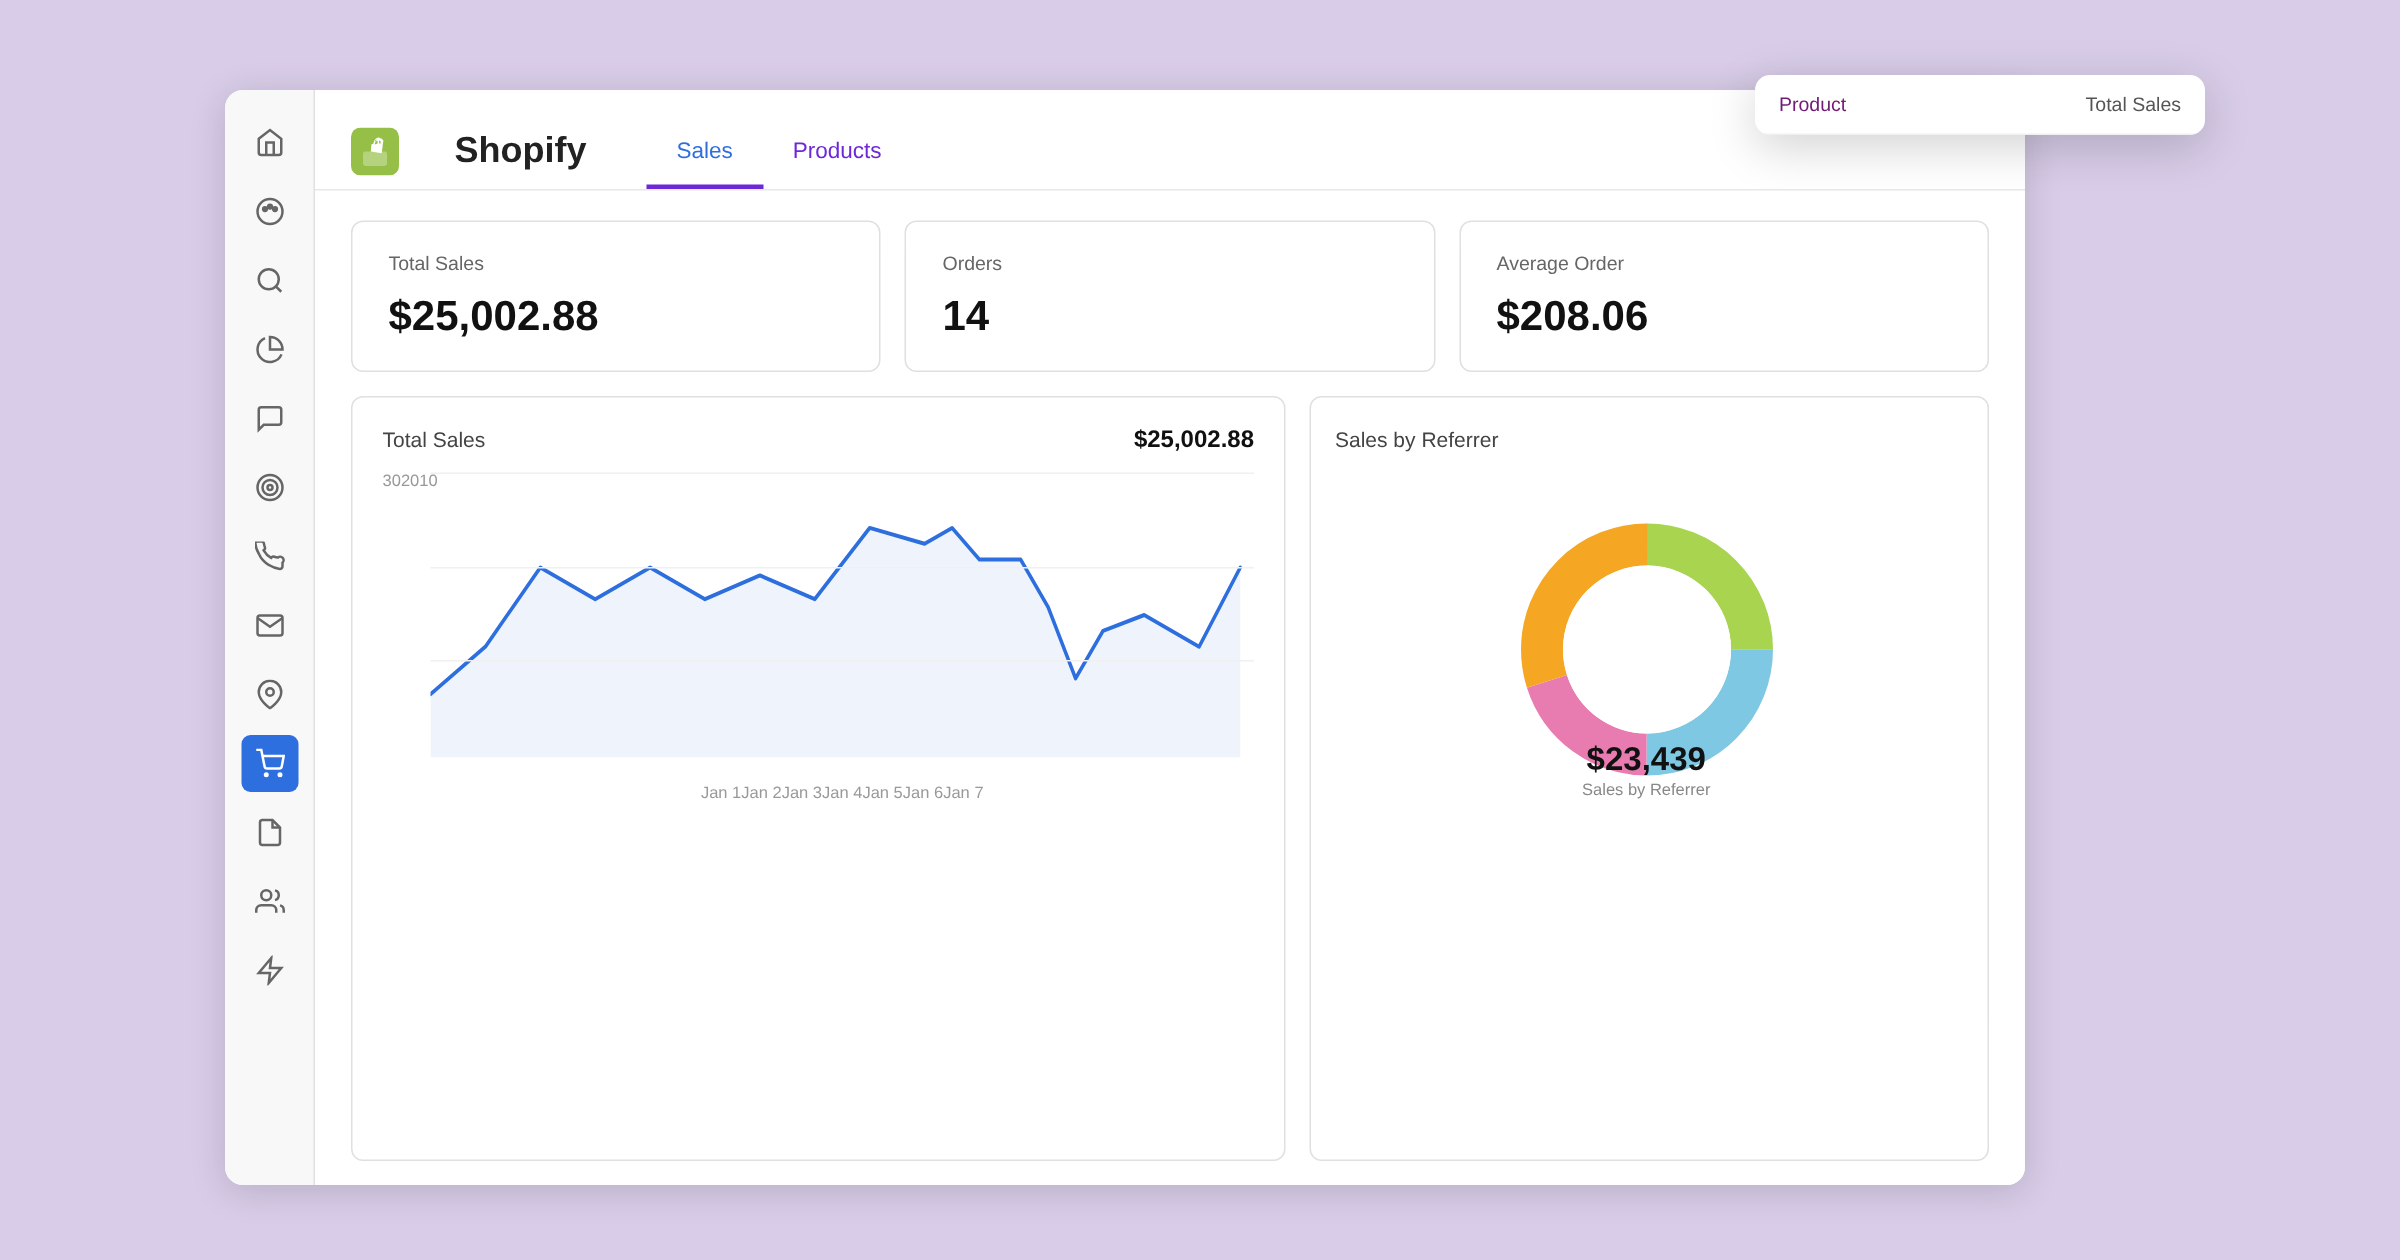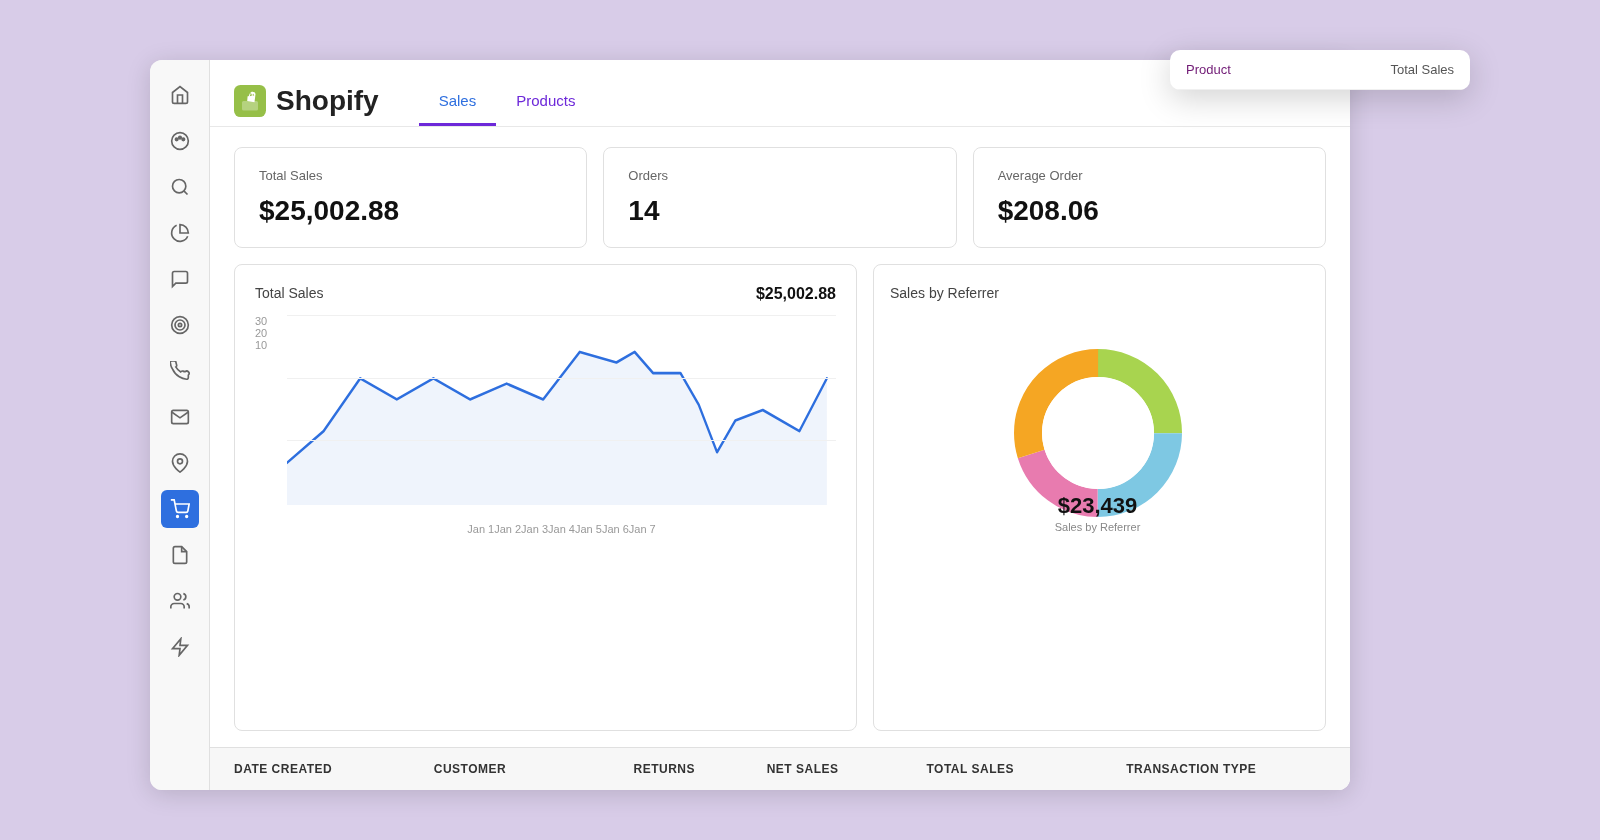--- a/index.html
+++ b/index.html
@@ -79,23 +79,24 @@
     .logo-area {
       display: flex;
       align-items: center;
       gap: 10px;
     }
     .shopify-bag {
       width: 32px;
       height: 32px;
     }
     .logo-text {
-      font-size: 28px;
+      font-size: 24px;
       font-weight: 600;
       color: #222;
+      margin-left: 27px;
     }
     .nav-tabs {
       display: flex;
       gap: 0;
       margin-left: 16px;
     }
     .nav-tab {
       padding: 16px 20px 14px;
       font-size: 15px;
       color: #6d28d9;
@@ -171,22 +172,22 @@
     .line-chart-container {
       position: relative;
       height: 220px;
     }
     .chart-y-labels {
       position: absolute;
       left: 0;
       top: 0;
       bottom: 30px;
       display: flex;
-      flex-direction: column;
-      justify-content: flex-start;
+      flex-direction: row;
+      justify-content: flex-end;
       padding-bottom: 4px;
     }
     .y-label {
       font-size: 11px;
       color: #999;
     }
     .chart-area {
       position: absolute;
       left: 32px;
       right: 0;
@@ -505,28 +506,20 @@
               <circle cx="100" cy="100" r="56" fill="white"></circle>
             </svg>
             <div class="donut-center">
               <div class="donut-center-value">$23,439</div>
               <div class="donut-center-label">Sales by Referrer</div>
             </div>
           </div>
         </div>
       </div>
 
-      <div class="table-header">
-        <div class="table-col col-date">DATE CREATED</div>
-        <div class="table-col col-customer">CUSTOMER</div>
-        <div class="table-col col-returns">RETURNS</div>
-        <div class="table-col col-net">NET SALES</div>
-        <div class="table-col col-total">TOTAL SALES</div>
-        <div class="table-col col-trans">TRANSACTION TYPE</div>
-      </div>
     </div>
   </div>
 
   <div class="tooltip-card" style="right: -20px; top: 10px;">
     <div class="tooltip-header">
       <span class="tooltip-product-label">Product</span>
       <span class="tooltip-sales-label">Total Sales</span>
     </div>
   </div>
 </div>

